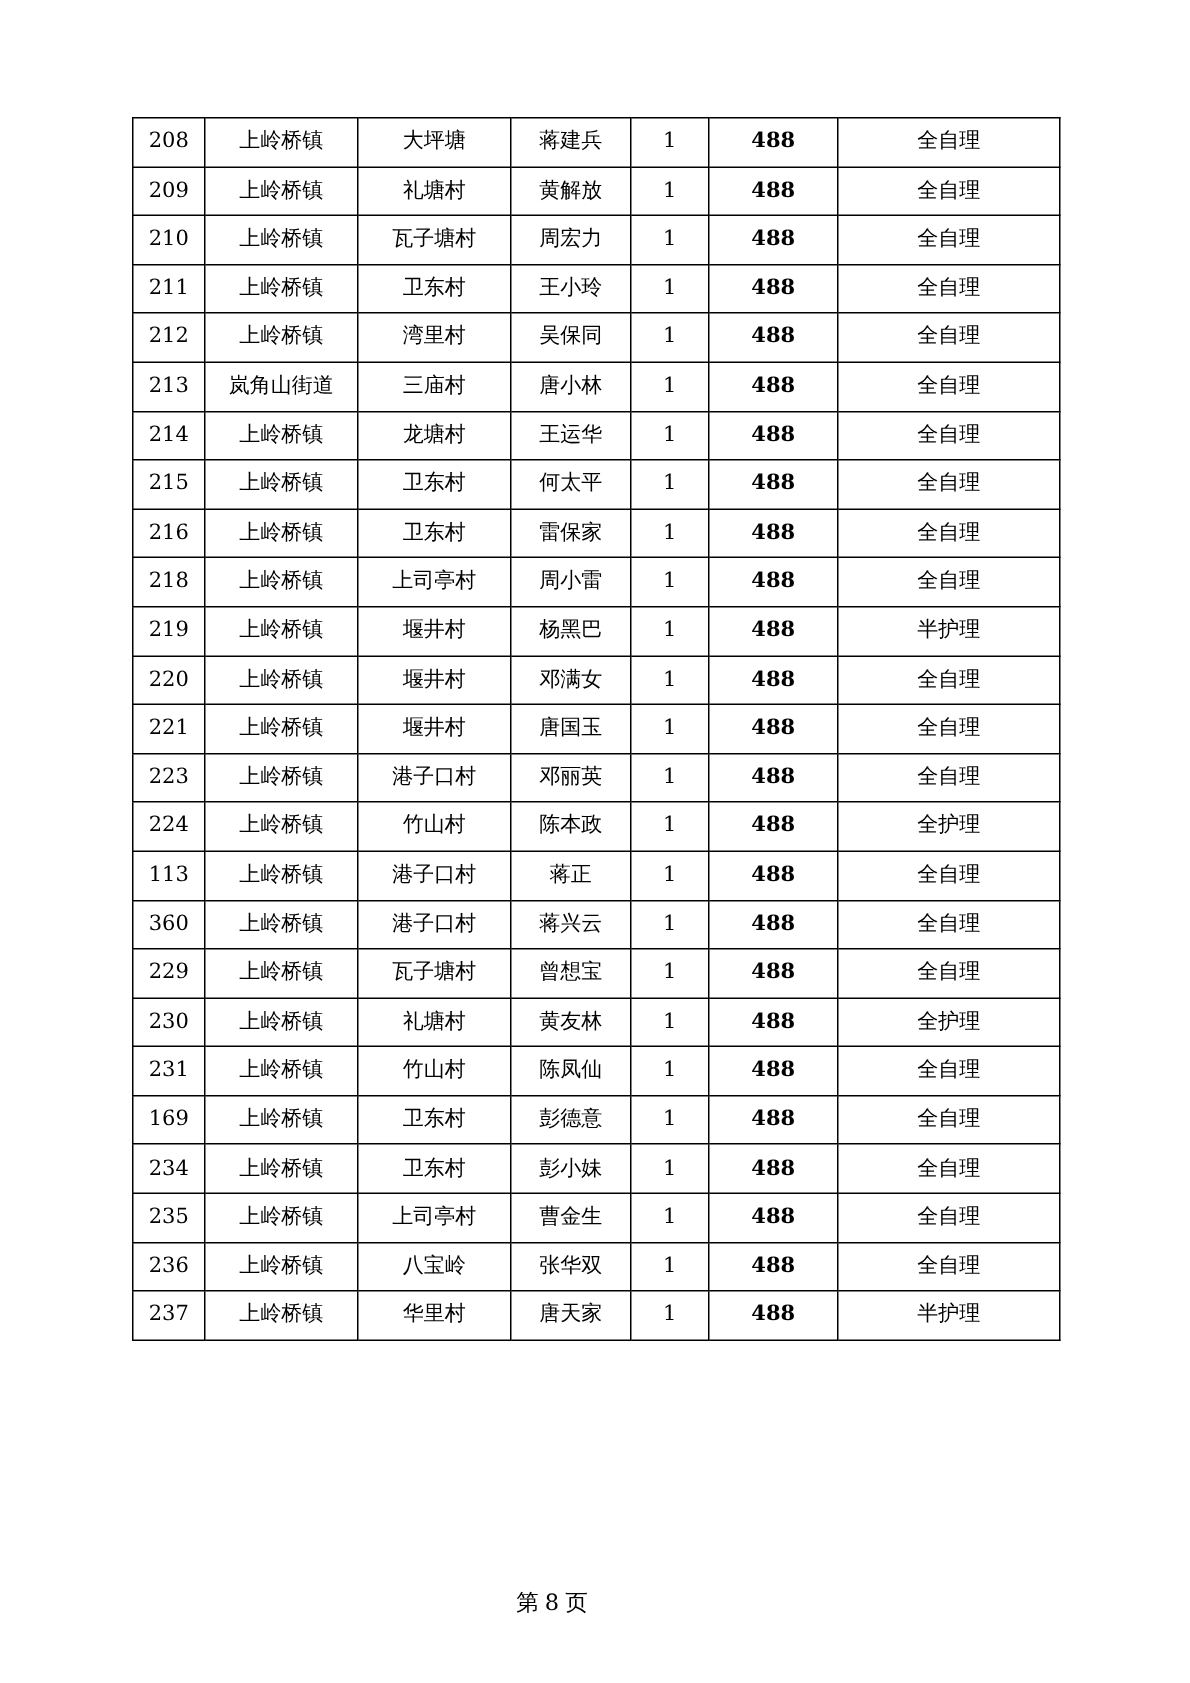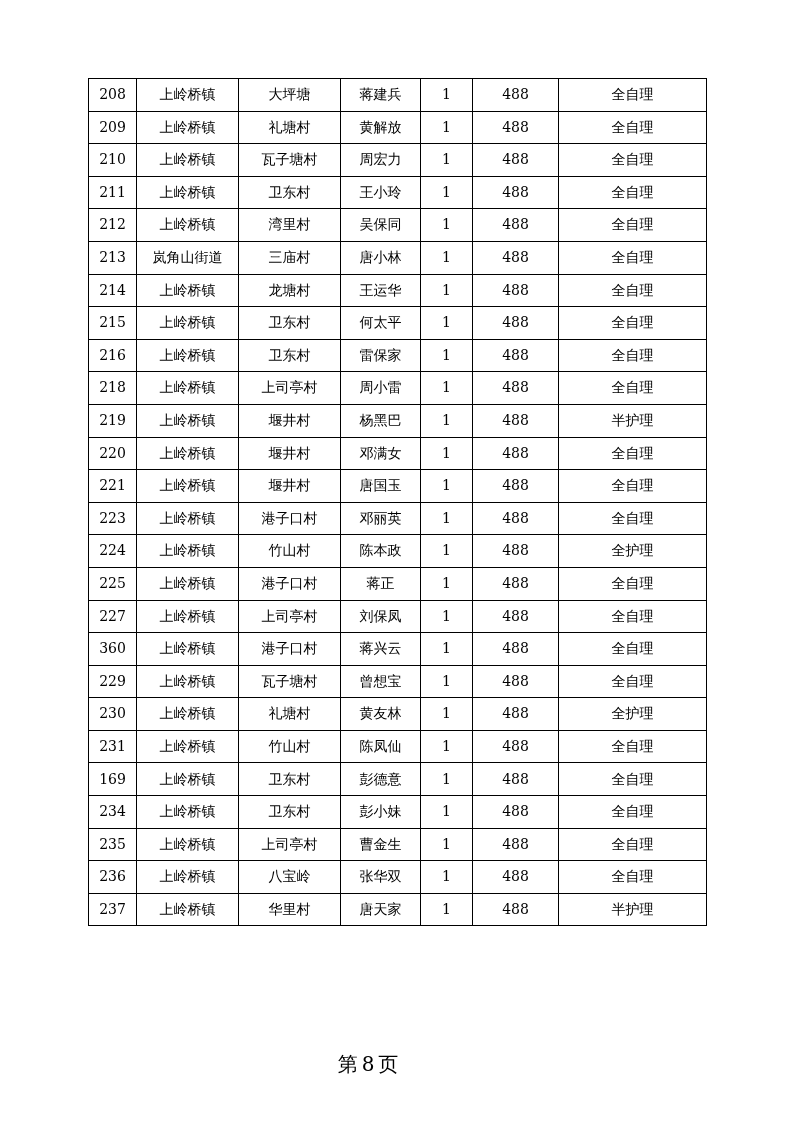--- a/index.html
+++ b/index.html
@@ -43,29 +43,29 @@
   col.c-idx    { width: 48px; }
   col.c-town   { width: 102px; }
   col.c-village{ width: 102px; }
   col.c-name   { width: 80px; }
   col.c-num    { width: 52px; }
   col.c-amount { width: 86px; }
   col.c-care   { width: 148px; }
 
   td.idx { font-size: 14px; }
   td.num { font-size: 13px; }
-  td.amount { font-size: 14px; }
+  td.amount { font-size: 14px; font-weight: bold; }
 
   .footer {
     position: absolute;
     left: 0;
     right: 0;
     bottom: 44px;
     text-align: center;
-    font-size: 20px;
+    font-size: 15px;
     font-family: "DejaVu Serif", "Liberation Serif", serif;
     letter-spacing: 1px;
   }
   .footer .pg-num {
     display: inline-block;
     padding: 0 3px;
   }
 </style>
 </head>
 <body>
@@ -212,33 +212,24 @@
         <tr>
           <td class="idx">224</td>
           <td class="town">上岭桥镇</td>
           <td class="village">竹山村</td>
           <td class="name">陈本政</td>
           <td class="num">1</td>
           <td class="amount">488</td>
           <td class="care">全护理</td>
         </tr>
         <tr>
-          <td class="idx">225</td>
+          <td class="idx">113</td>
           <td class="town">上岭桥镇</td>
           <td class="village">港子口村</td>
           <td class="name">蒋正</td>
-          <td class="num">1</td>
-          <td class="amount">488</td>
-          <td class="care">全自理</td>
-        </tr>
-        <tr>
-          <td class="idx">227</td>
-          <td class="town">上岭桥镇</td>
-          <td class="village">上司亭村</td>
-          <td class="name">刘保凤</td>
           <td class="num">1</td>
           <td class="amount">488</td>
           <td class="care">全自理</td>
         </tr>
         <tr>
           <td class="idx">360</td>
           <td class="town">上岭桥镇</td>
           <td class="village">港子口村</td>
           <td class="name">蒋兴云</td>
           <td class="num">1</td>

